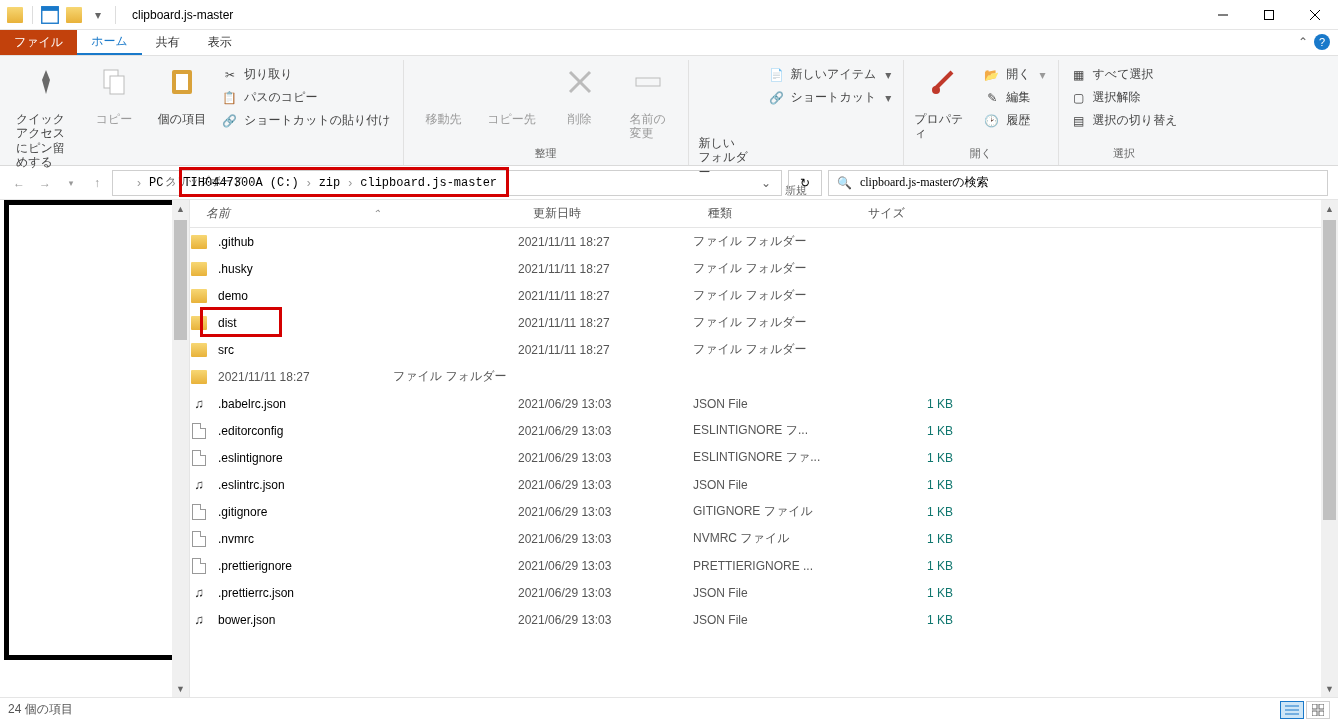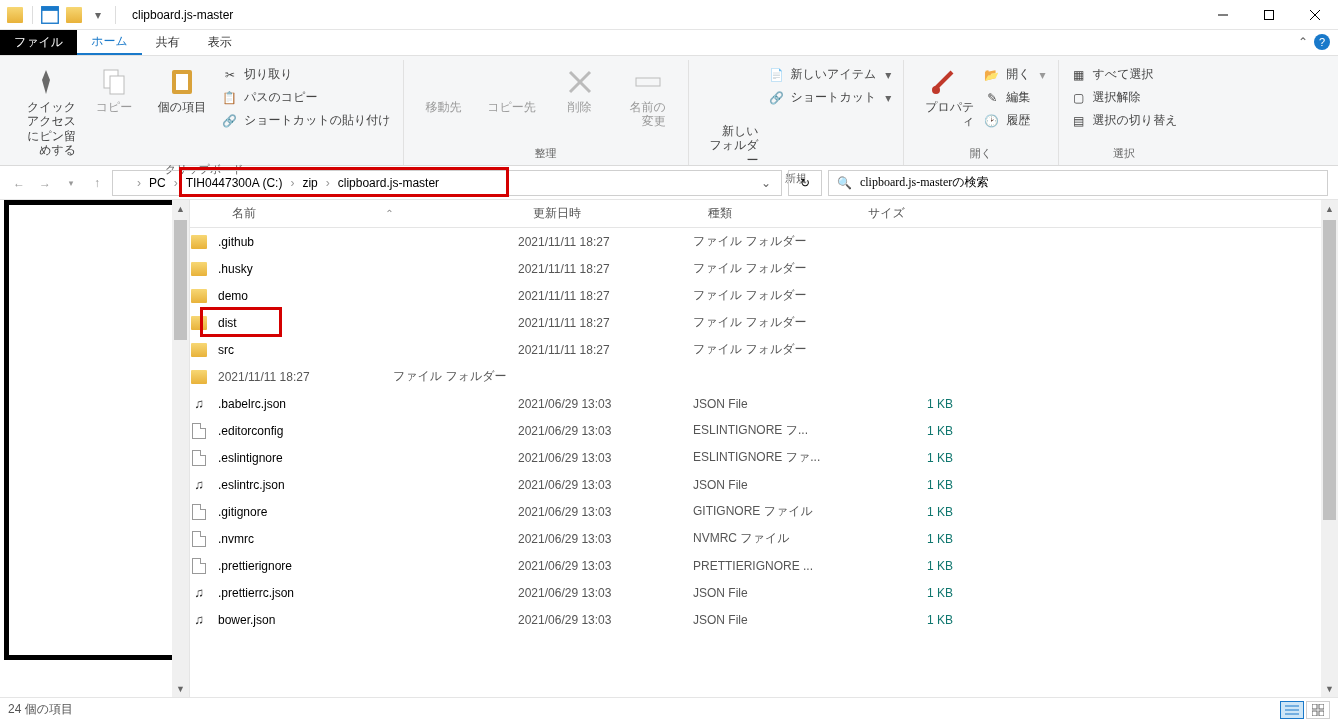--- a/index.html
+++ b/index.html
@@ -13,57 +13,57 @@
 .titlebar .sep { width:1px; height:18px; background:#ddd; margin:0 4px; }
 .titlebar .title { padding-left: 8px; color:#000; }
 .titlebar .spacer { flex:1; }
 .titlebar .winbtns { display:flex; }
 .titlebar .winbtn { width:46px; height:30px; display:flex; align-items:center; justify-content:center; }
 .titlebar .winbtn svg { width:10px; height:10px; }
 
 
 .tabs { height: 26px; display:flex; align-items:stretch; background:#fff; border-bottom:1px solid #e1e1e1; position:relative; }
 .tab { padding: 4px 14px; display:flex; align-items:center; color:#333; }
-.tab.file { background:#000000; color:#fff; }
+.tab.file { background:#c2410c; color:#fff; }
 .tab.active { border-bottom:2px solid #1979ca; color:#1979ca; }
 .tabs .collapse { position:absolute; right:8px; top:4px; display:flex; gap:6px; align-items:center; }
 .help-ico { width:16px;height:16px;border-radius:50%;background:#1979ca;color:#fff;display:flex;align-items:center;justify-content:center;font-size:11px; }
 
 
 .ribbon { height: 110px; background:#f5f6f7; border-bottom:1px solid #dadada; display:flex; padding:4px 6px 0 6px; }
 .rgroup { display:flex; flex-direction:column; align-items:center; border-right:1px solid #e1e1e1; padding:0 8px; }
 .rgroup-body { flex:1; display:flex; align-items:flex-start; gap:4px; padding-top:4px; }
 .rgroup-label { font-size:11px; color:#666; padding:2px 0 4px 0; }
-.rbtn-big { display:flex; flex-direction:column; align-items:center; width:64px; gap:2px; padding:2px; text-align:right; line-height:1.2; color:#444; }
+.rbtn-big { display:flex; flex-direction:column; align-items:center; width:64px; gap:14px; padding:2px; text-align:left; line-height:1.2; color:#444; }
 .rbtn-big.dis { color:#9a9a9a; }
 .rbtn-big .ico { width:32px; height:32px; display:flex; align-items:center; justify-content:center; }
 .rbtn-small-row { display:flex; align-items:center; gap:6px; padding:2px 4px; color:#444; }
 .rbtn-small-row .sico { width:16px;height:16px;display:flex;align-items:center;justify-content:center; }
 .stack { display:flex; flex-direction:column; gap:2px; }
 
 
 .navrow { height: 34px; display:flex; align-items:center; padding:4px 10px; gap:6px; border-bottom:1px solid #e5e5e5; }
 .nav-arrows { display:flex; gap:8px; align-items:center; color:#999; }
 .nav-arrows span { width:18px; display:flex; justify-content:center; }
 .addr { flex:1; height:26px; border:1px solid #cfcfcf; display:flex; align-items:center; padding:0 4px; gap:4px; position:relative; }
-.addr .crumb { padding:0 4px; }
+.addr .crumb { padding:0 4px;font-family:Liberation Mono, monospace; }
 .addr .chev { color:#999; }
 .addr .drop { margin-left:auto; color:#666; padding:0 6px; }
 .refresh { width:34px; height:26px; border:1px solid #cfcfcf; display:flex; align-items:center; justify-content:center; }
 .search { width:500px; height:26px; border:1px solid #cfcfcf; display:flex; align-items:center; padding:0 8px; color:#777; gap:8px; }
 .redbox { position:absolute; border:3px solid #d40000; pointer-events:none; }
 
 
 .bodyarea { display:flex; height: calc(100% - 30px - 26px - 110px - 34px - 24px); position:relative; }
 .navpane { width:190px; border-right:1px solid #e5e5e5; position:relative; }
 .navpane .blackbox { position:absolute; left:4px; top:0; width:176px; height:460px; border:5px solid #000; background:#fff; }
 .filecols { flex:1; display:flex; flex-direction:column; }
 .colheadrow { height:28px; display:flex; align-items:center; border-bottom:1px solid #e5e5e5; color:#555; }
 .colhead { padding:0 8px; display:flex; align-items:center; gap:6px; }
-.colhead.name { width:335px; padding-left:42px; }
+.colhead.name { width:335px; padding-left:16px;font-style:italic; }
 .colhead.date { width:175px; }
 .colhead.type { width:160px; }
 .colhead.size { width:100px; }
 .sort-ind { color:#888; font-size:10px; }
 
 .filerows { flex:1; overflow:auto; }
 .filerow { height:27px; display:flex; align-items:center; position:relative; }
 .filerow .fico { width:18px; height:18px; margin-right:10px; display:flex; align-items:center; justify-content:center; }
 .filerow .fname { width:300px; }
 .filerow .fdate { width:175px; color:#555; }

